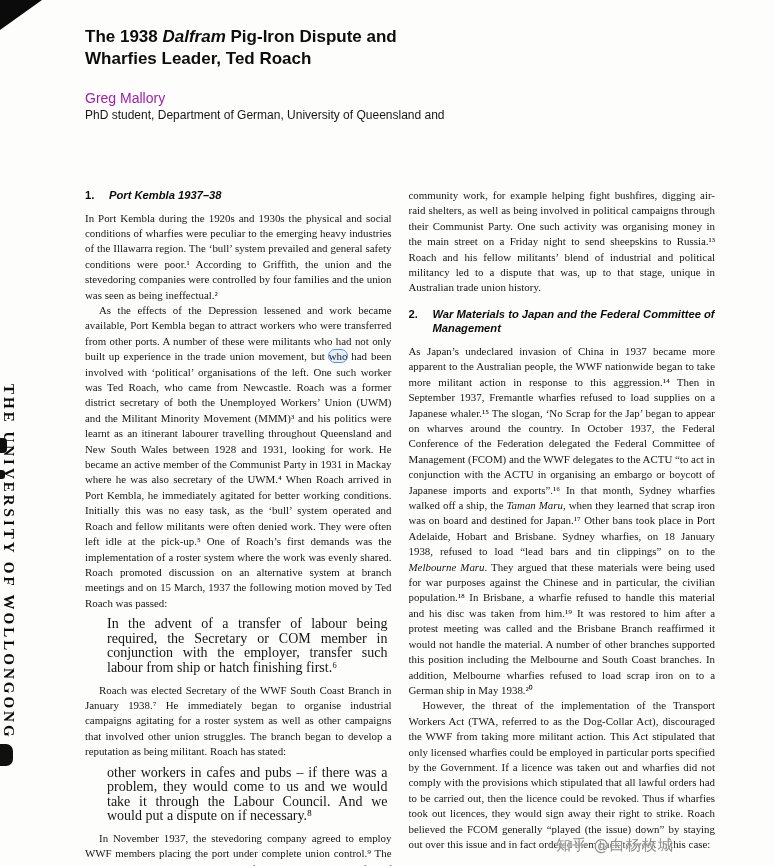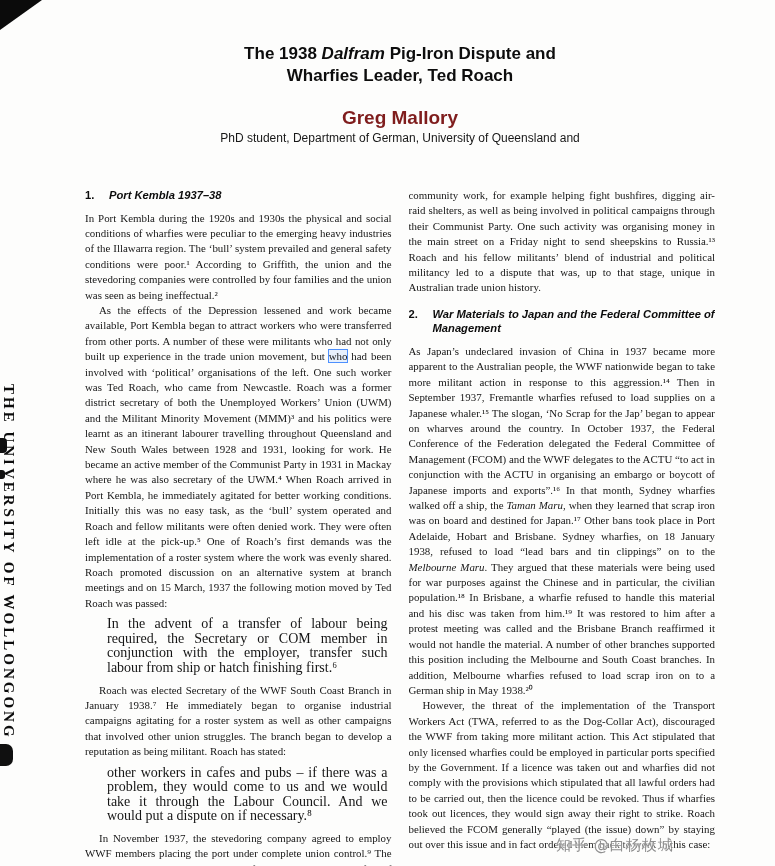--- a/index.html
+++ b/index.html
@@ -32,37 +32,37 @@
     font-family: "Liberation Serif", serif;
     font-weight: bold;
     font-size: 15px;
     letter-spacing: 3px;
     color: #0c0c0c;
     white-space: nowrap;
   }
 
   
   .header {
-    position: absolute; top: 43px; left: 85px; right: 60px;
-    text-align: center;
+    position: absolute; top: 26px; left: 85px; right: 60px;
+    text-align: left;
     font-family: "Liberation Sans", sans-serif;
   }
   .title {
     margin: 0;
     font-size: 17px;
     line-height: 1.32;
     font-weight: bold;
     color: #0d0d0d;
   }
   .title-line { display: block; }
   .author {
     margin-top: 19px;
-    font-size: 19px;
-    font-weight: bold;
-    color: #7f1d1d;
+    font-size: 14px;
+    font-weight: normal;
+    color: #a21caf;
   }
   .affiliation {
     font-size: 12px;
     line-height: 1.32;
     margin-top: 2px;
     color: #181818;
   }
 
   
   .columns {
@@ -100,20 +100,21 @@
     margin: 6px 4px 7px 22px;
     font-size: 14px;
     line-height: 14.6px;
     text-align: justify;
   }
 
   .it { font-style: italic; }
   .hl {
     outline: 1.5px solid #4d90fe;
     background: rgba(77, 144, 254, 0.12);
+    border-radius: 6px;
   }
 
   .watermark {
     position: absolute;
     left: 556px; top: 836px;
     font-family: "DejaVu Sans", sans-serif;
     font-size: 15px;
     letter-spacing: 1px;
     color: #8f8f8f;
     text-shadow: 0 0 4px #ffffff, 0 0 2px #ffffff;

